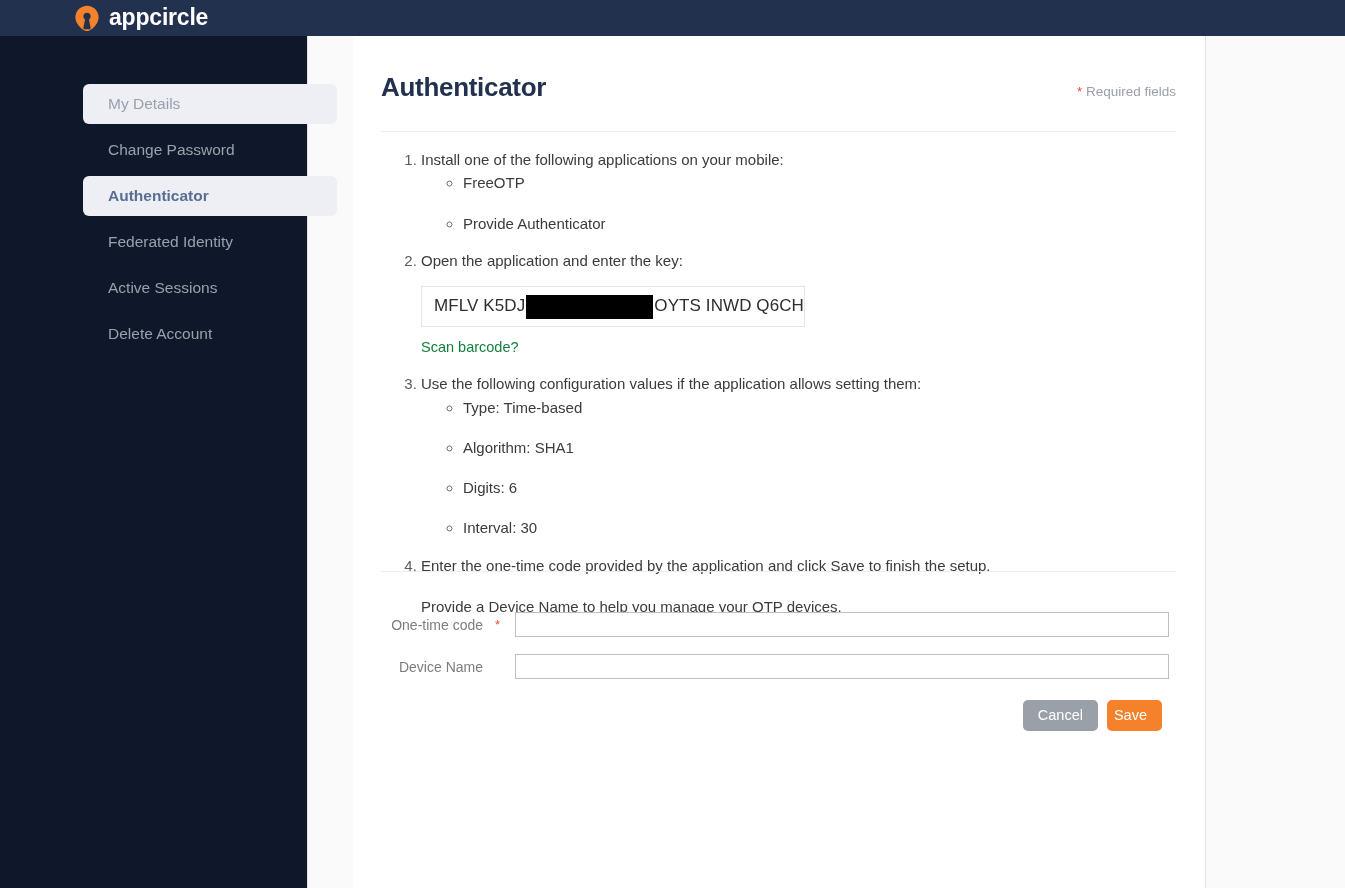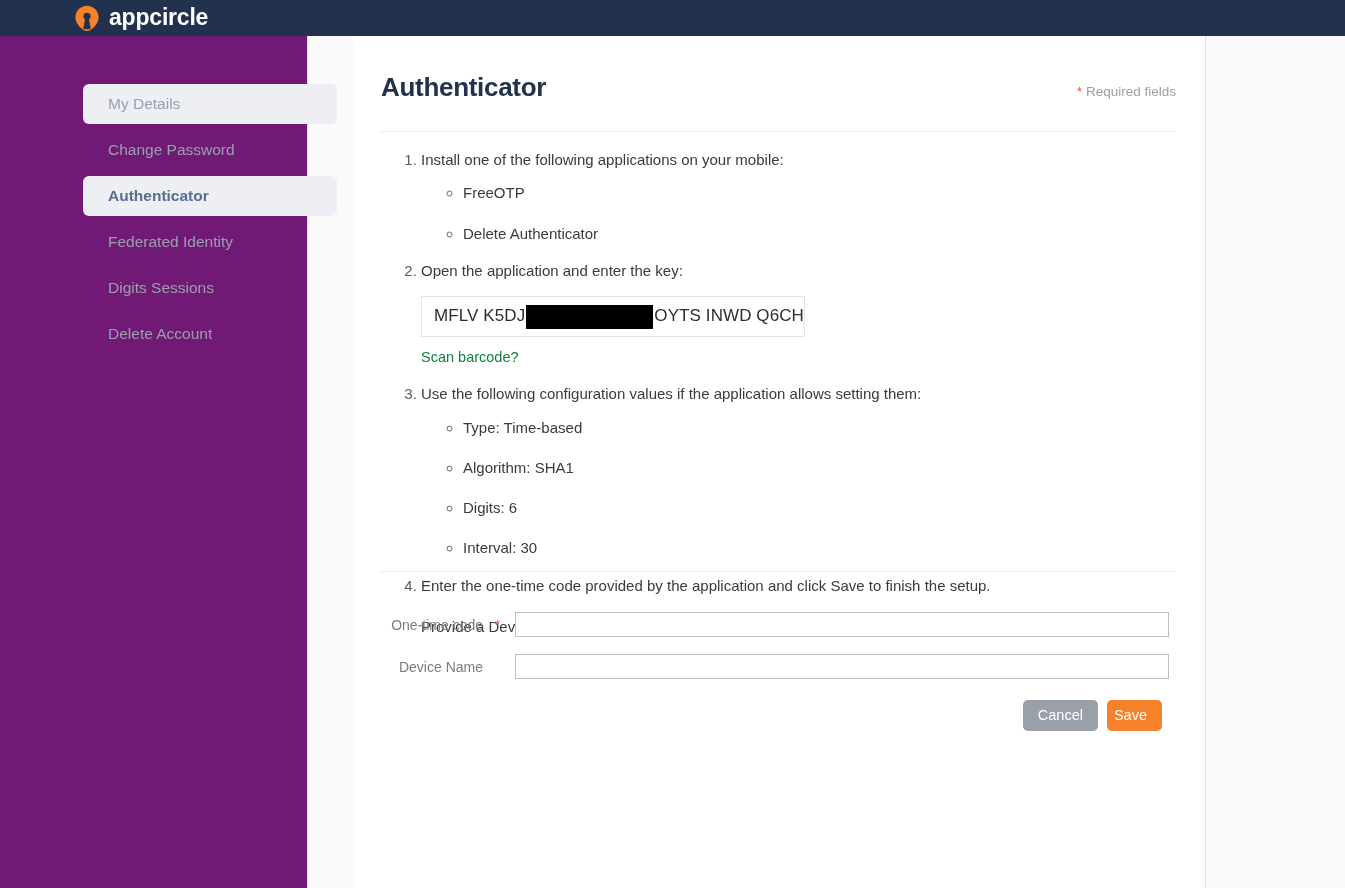--- a/index.html
+++ b/index.html
@@ -41,21 +41,21 @@
 
   
   .body-area {
     position: absolute; left: 0; top: 36px;
     width: 1345px; height: 852px;
     background: #fafafa;
   }
   .sidebar {
     position: absolute; left: 0; top: 0;
     width: 308px; height: 852px;
-    background: #701a75;
+    background: #0f172a;
     border-right: 1px solid #e2e2e4;
   }
   .nav { position: absolute; left: 83px; top: 48px; width: 254px; }
   .nav-item {
     height: 40px;
     border-radius: 6px;
     display: flex; align-items: center;
     padding-left: 25px;
     margin-bottom: 6px;
     font-size: 15.5px;
@@ -114,21 +114,21 @@
     position: absolute; left: 28px; top: 112px; width: 795px;
     margin: 0; padding: 0 0 0 40px;
     list-style: decimal;
     color: #3b3b3b;
     font-size: 15px;
     line-height: 1.55;
   }
   .steps > li { margin-bottom: 14px; }
   .steps > li::marker { color: #5c5c5c; }
   .sublist {
-    margin: 10px 0 0 0;
+    margin: 0 0 0 0;
     padding-left: 42px;
     list-style: circle;
   }
   .sublist > li { margin-bottom: 17px; }
   .sublist > li:last-child { margin-bottom: 0; }
   .sublist > li::marker { color: #6b6b6b; }
   .substep-note { margin-top: 18px; }
 
   
   .keybox {
@@ -243,21 +243,21 @@
         <div class="nav-item">
           <span>Change Password</span>
         </div>
         <div class="nav-item active">
           <span>Authenticator</span>
         </div>
         <div class="nav-item">
           <span>Federated Identity</span>
         </div>
         <div class="nav-item">
-          <span>Digits Sessions</span>
+          <span>Active Sessions</span>
         </div>
         <div class="nav-item">
           <span>Delete Account</span>
         </div>
       </nav>
     </div>
 
     <div class="content">
 
       <div class="page-head">
@@ -269,21 +269,21 @@
       </div>
 
       <div class="rule top"></div>
 
       <ol class="steps">
 
         <li>
           <span>Install one of the following applications on your mobile:</span>
           <ul class="sublist">
             <li>FreeOTP</li>
-            <li>Delete Authenticator</li>
+            <li>Provide Authenticator</li>
           </ul>
         </li>
 
         <li>
           <span>Open the application and enter the key:</span>
           <div class="keybox">
             <span>MFLV K5DJ </span>
               <span class="redaction"></span>
               <span>OYTS INWD Q6CH</span>
           </div>

